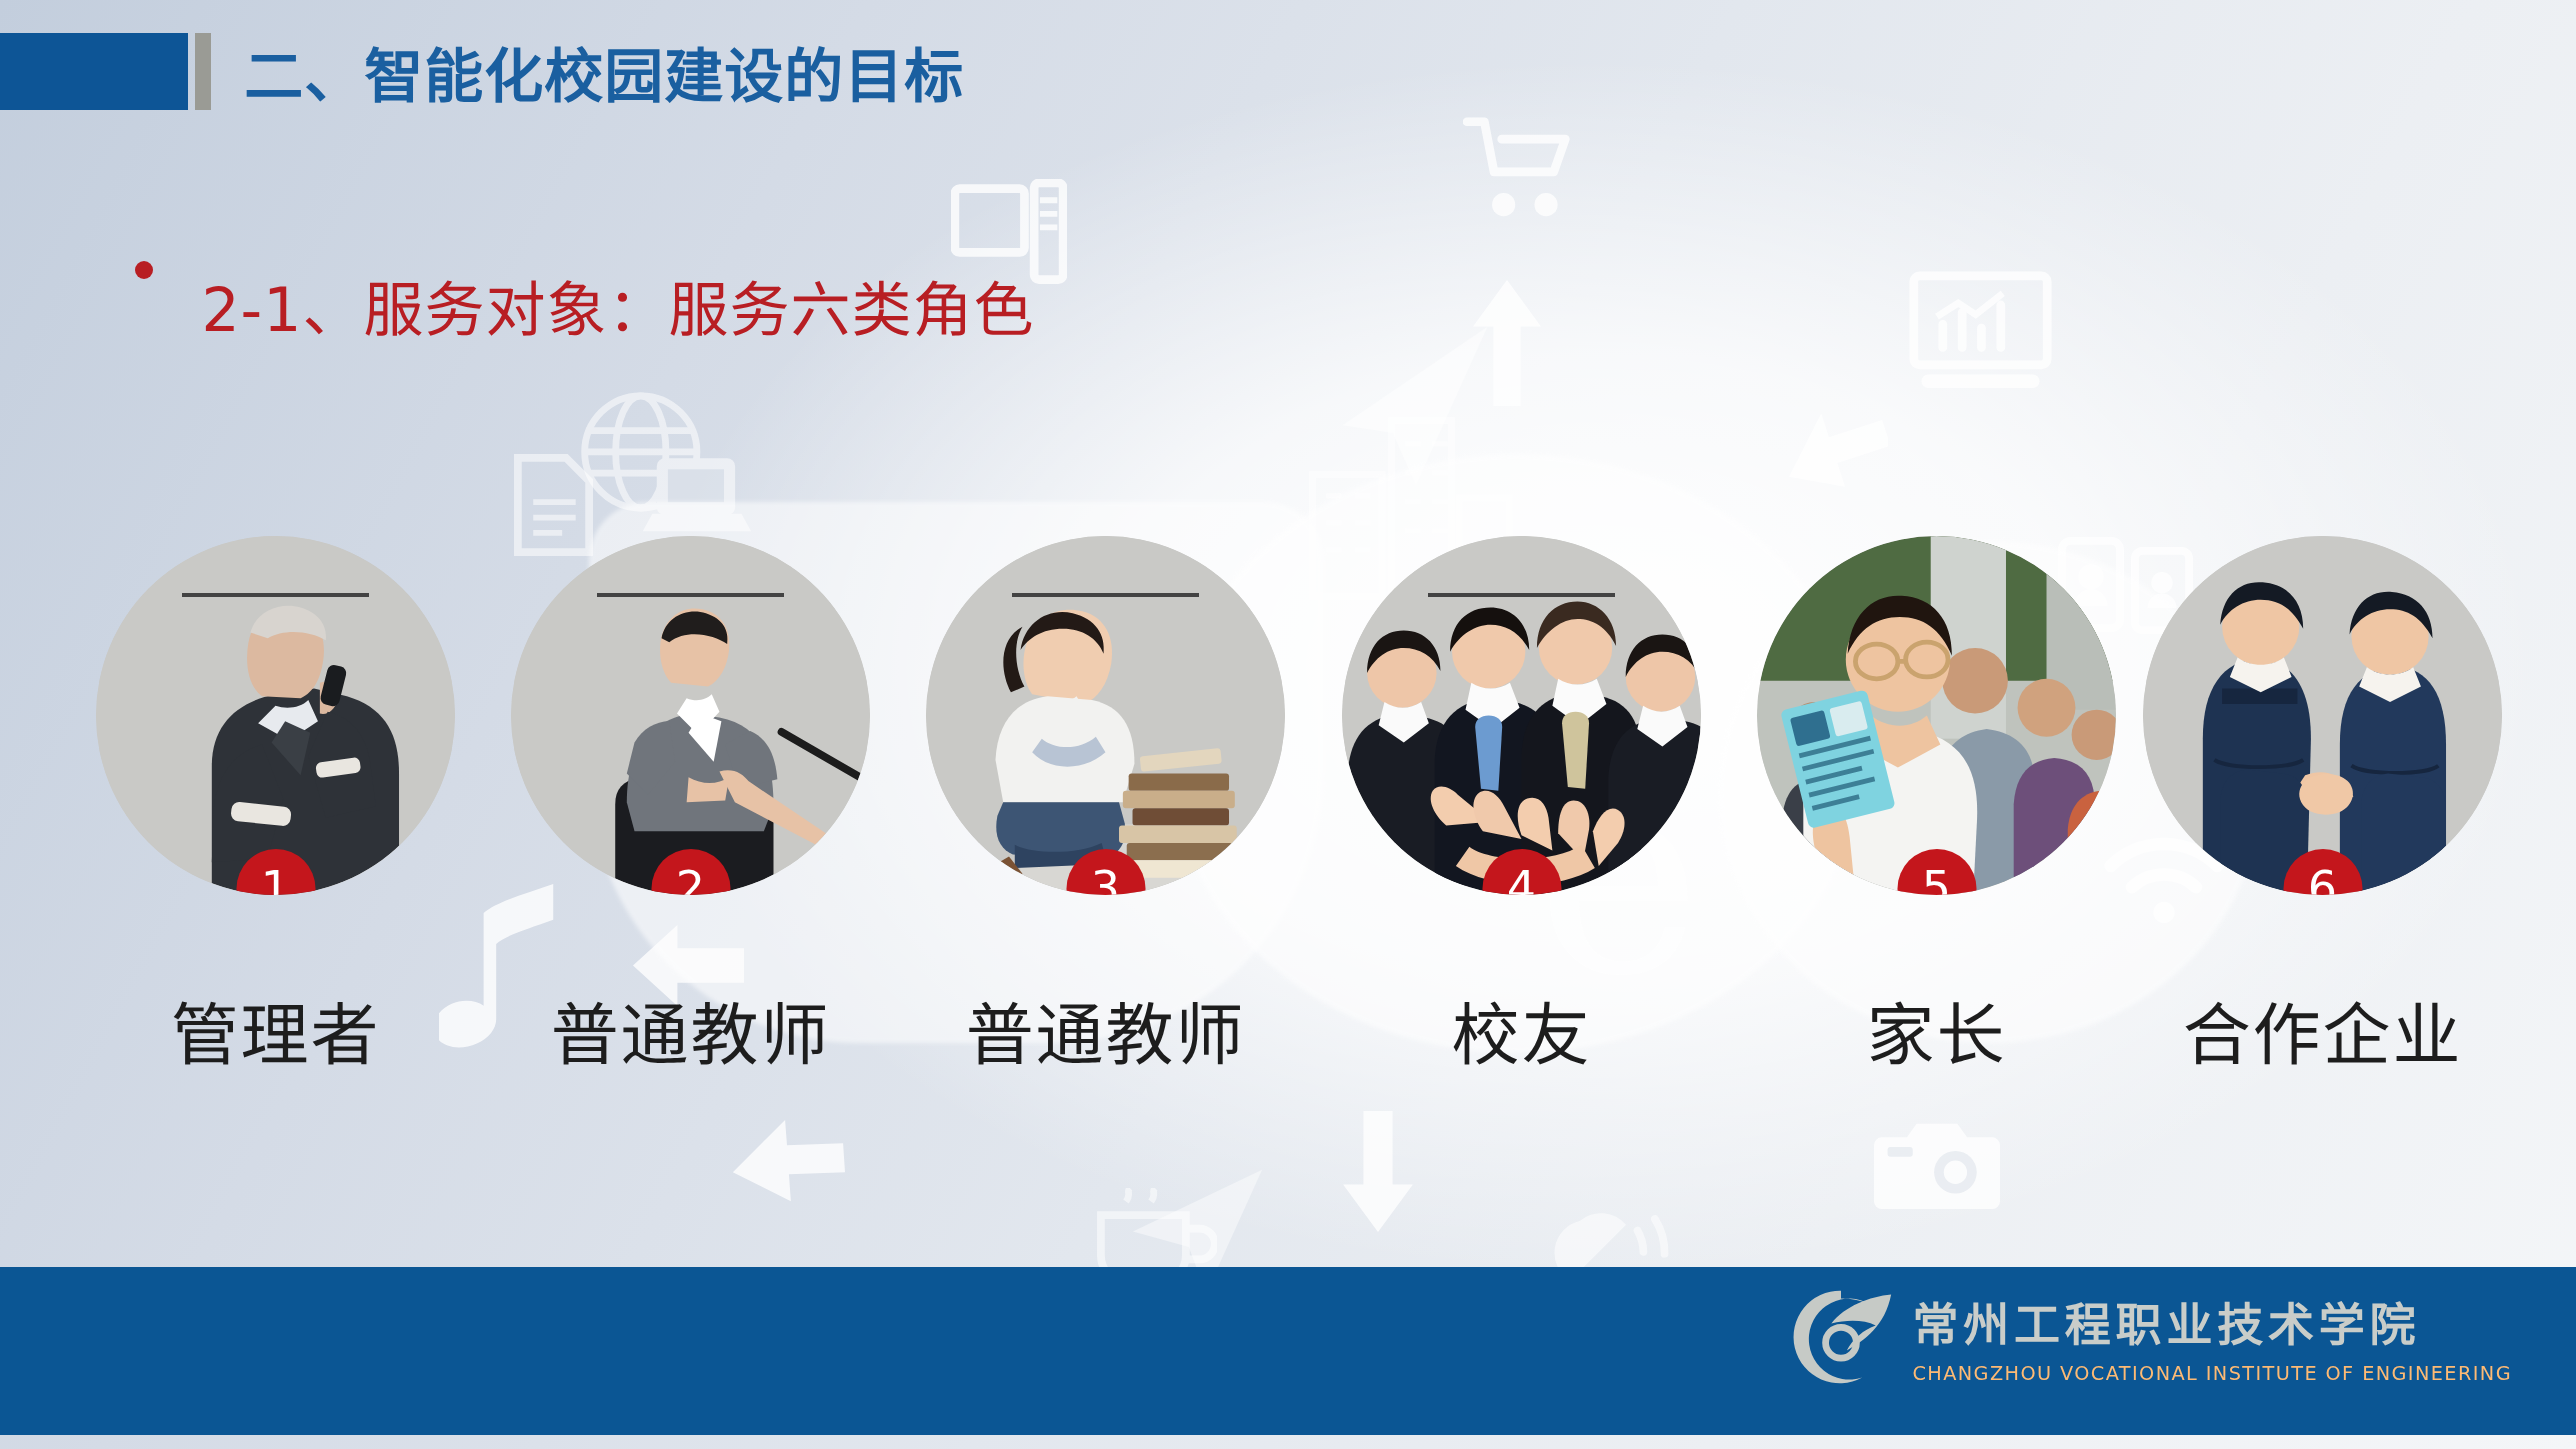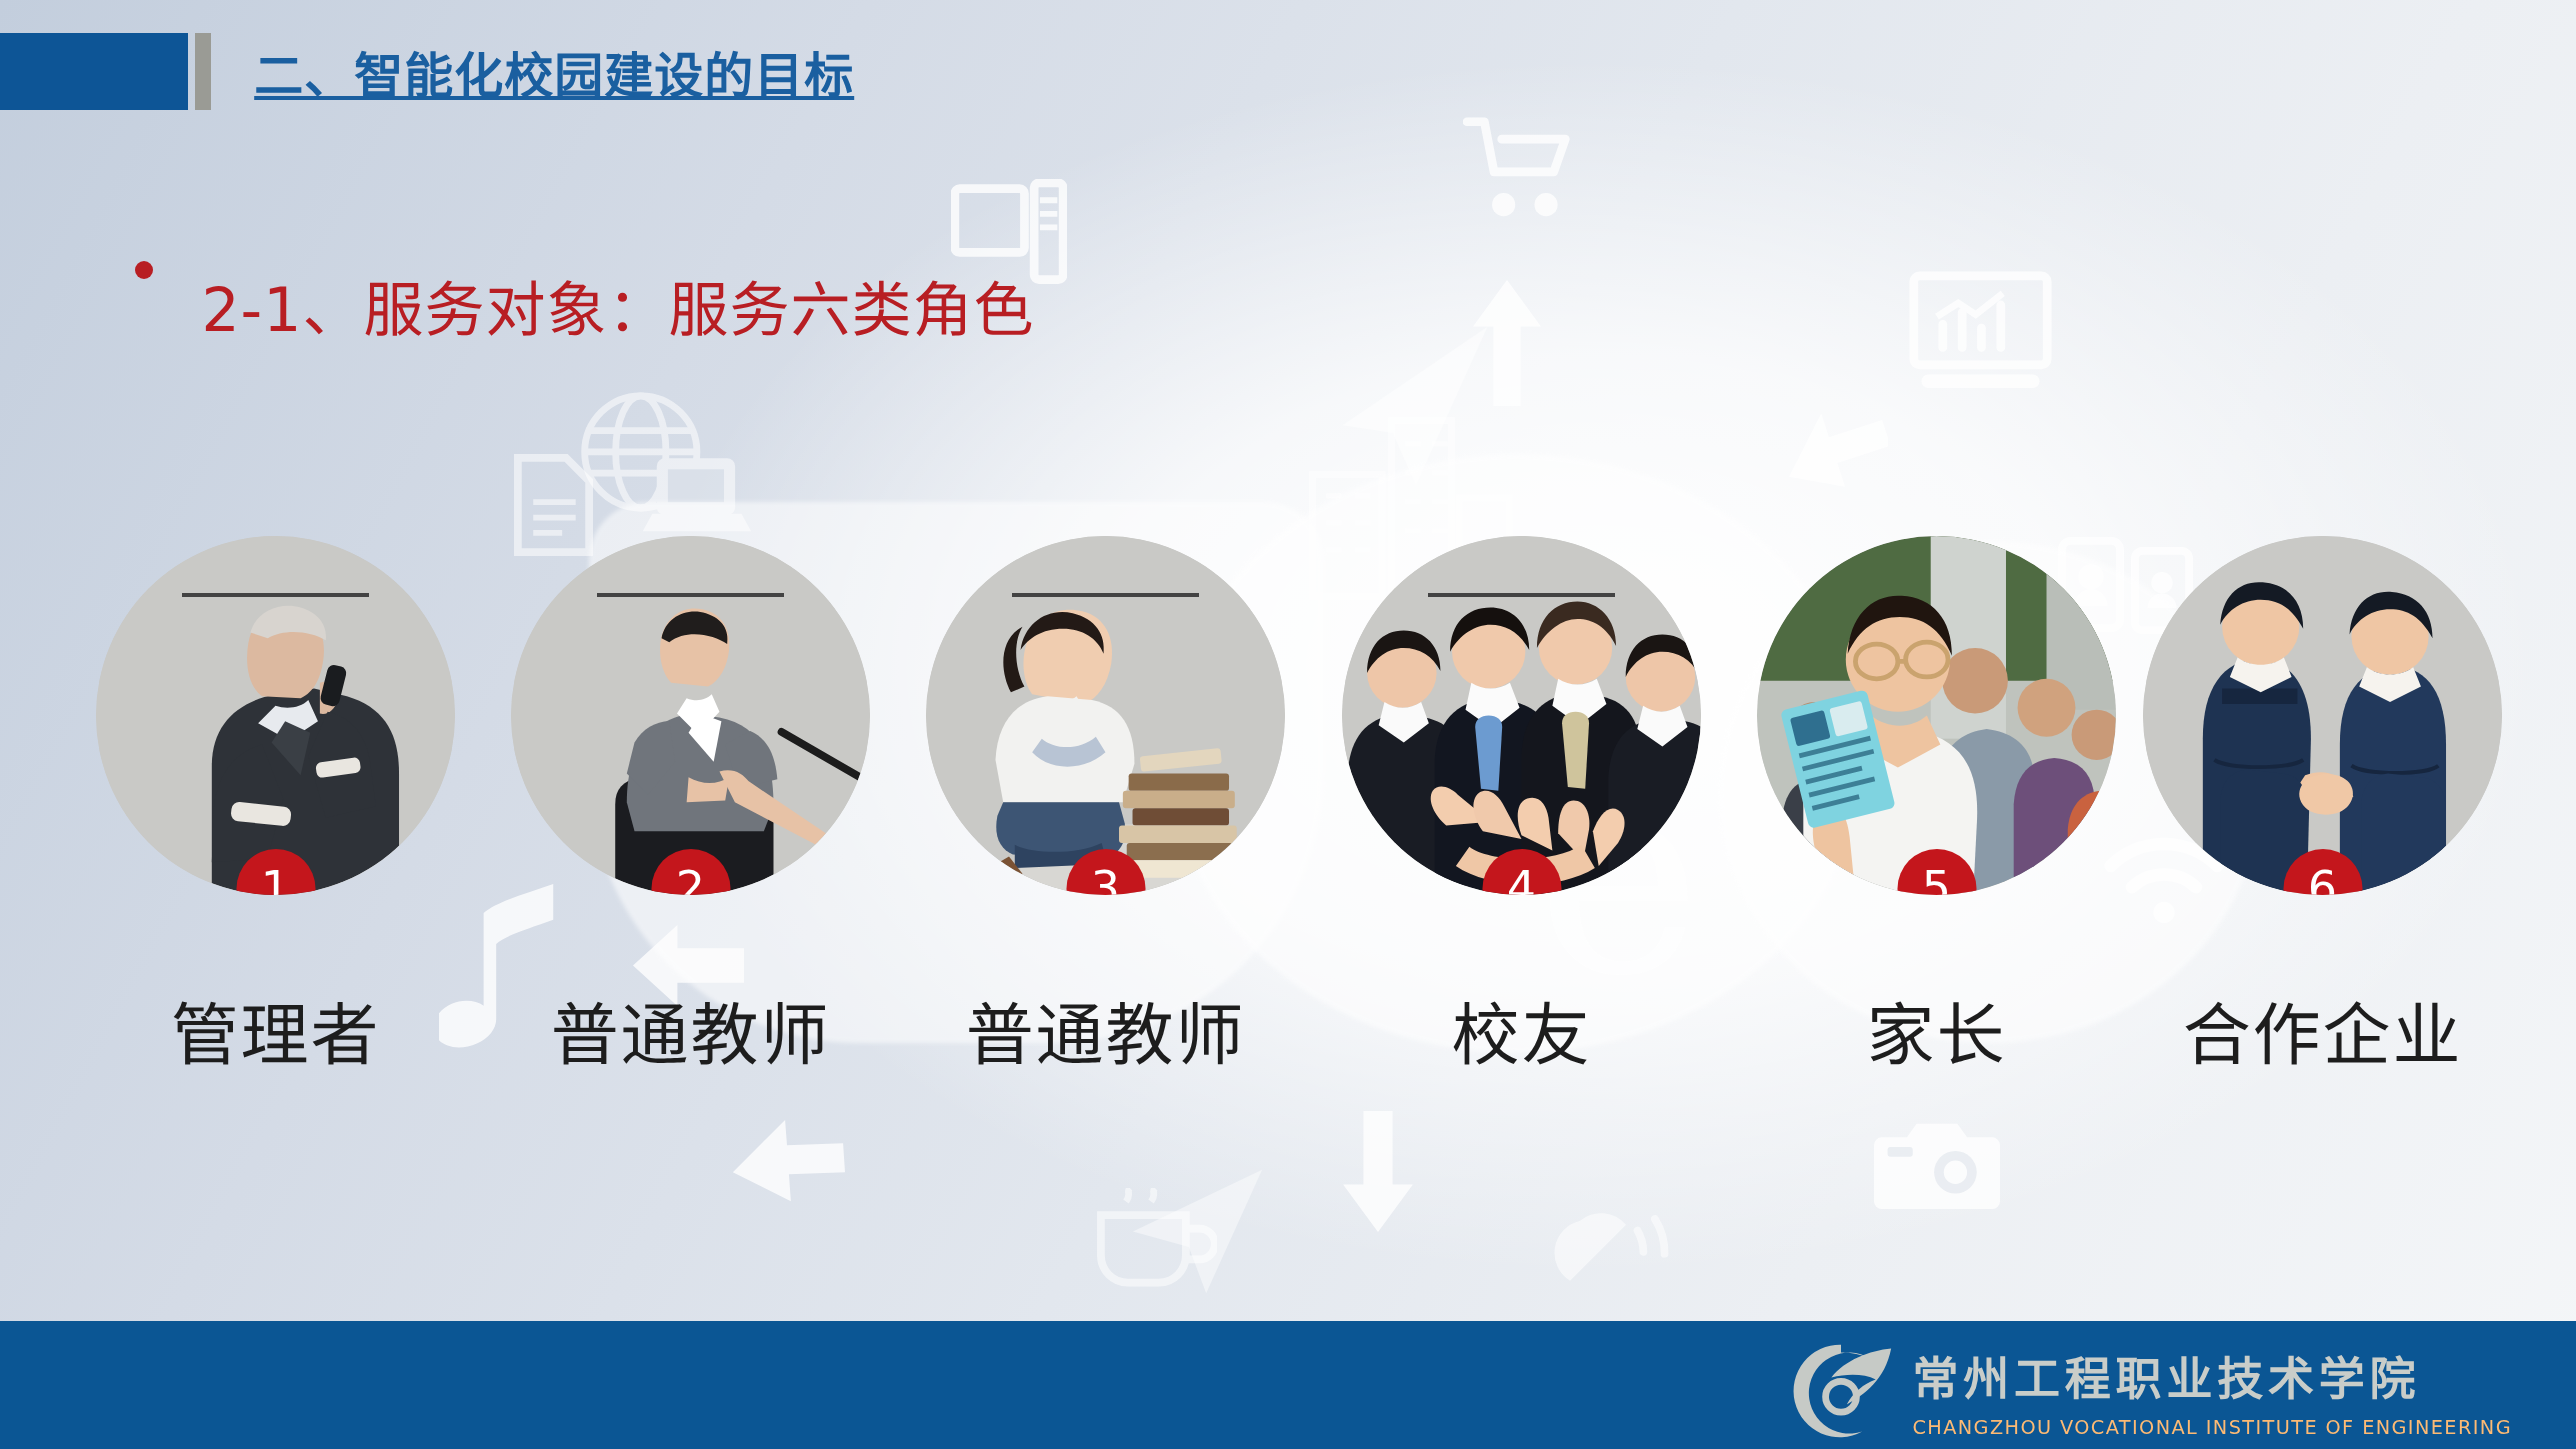--- a/index.html
+++ b/index.html
@@ -34,24 +34,23 @@
   .watermark-e{
     position:absolute;left:1536px;top:734px;font-size:280px;color:#ffffff;opacity:.62;
     font-family:"DejaVu Serif","Liberation Serif",serif;line-height:1;
   }
 
   
   .hdr{position:absolute;left:0;top:33px;height:77px;display:flex;align-items:center;}
   .hdr-blk{width:188px;height:77px;background:#0d5596;}
   .hdr-bar{width:16.4px;height:77px;background:#9a9b95;margin-left:6.8px;}
   .hdr-title{
-    margin-left:43px;font-size:49px;font-weight:bold;color:#1a5fa0;
+    margin-left:33px;font-size:59px;font-weight:bold;color:#1a5fa0;
     white-space:nowrap;letter-spacing:1px;
     font-family:"DejaVu Sans","Liberation Sans",sans-serif;
-    text-decoration:underline;
   }
 
   
   .sub{position:absolute;left:135px;top:261px;display:flex;align-items:flex-start;}
   .sub-dot{width:18.4px;height:18.4px;border-radius:50%;background:#b81e23;margin-right:48px;}
   .sub-text{font-size:60px;color:#b81e23;white-space:nowrap;letter-spacing:1px;}
 
   
   .roles{position:absolute;left:0;top:536px;width:2576px;height:618px;}
   .role{position:absolute;width:367px;text-align:center;}
@@ -65,21 +64,21 @@
   .badge{
     position:absolute;left:50%;bottom:-33px;transform:translateX(-50%);
     width:79px;height:79px;border-radius:50%;background:#c4161c;
     color:#fff;font-size:46px;line-height:79px;text-align:center;z-index:6;
   }
   .role-label{
     margin-top:85px;font-size:68px;color:#1d1d1d;white-space:nowrap;letter-spacing:1.9px;
   }
 
   
-  .footer{position:absolute;left:0;bottom:0;width:2576px;height:129px;background:#0b5694;}
+  .footer{position:absolute;left:0;bottom:15px;width:2576px;height:168px;background:#0b5694;}
   .logo-wrap{position:absolute;right:64px;top:15.5px;display:flex;align-items:center;}
   .logo-mark{width:108px;height:108px;margin-right:17.4px;}
   .logo-txt{display:flex;flex-direction:column;justify-content:center;}
   .logo-cn{
     font-size:46px;color:#c9cdc9;letter-spacing:4.8px;white-space:nowrap;font-weight:bold;
     font-family:"DejaVu Serif","Liberation Serif",serif;
   }
   .logo-en{
     font-size:19.3px;color:#fdba74;letter-spacing:1.4px;white-space:nowrap;
     margin-top:7.7px;font-weight:normal;

